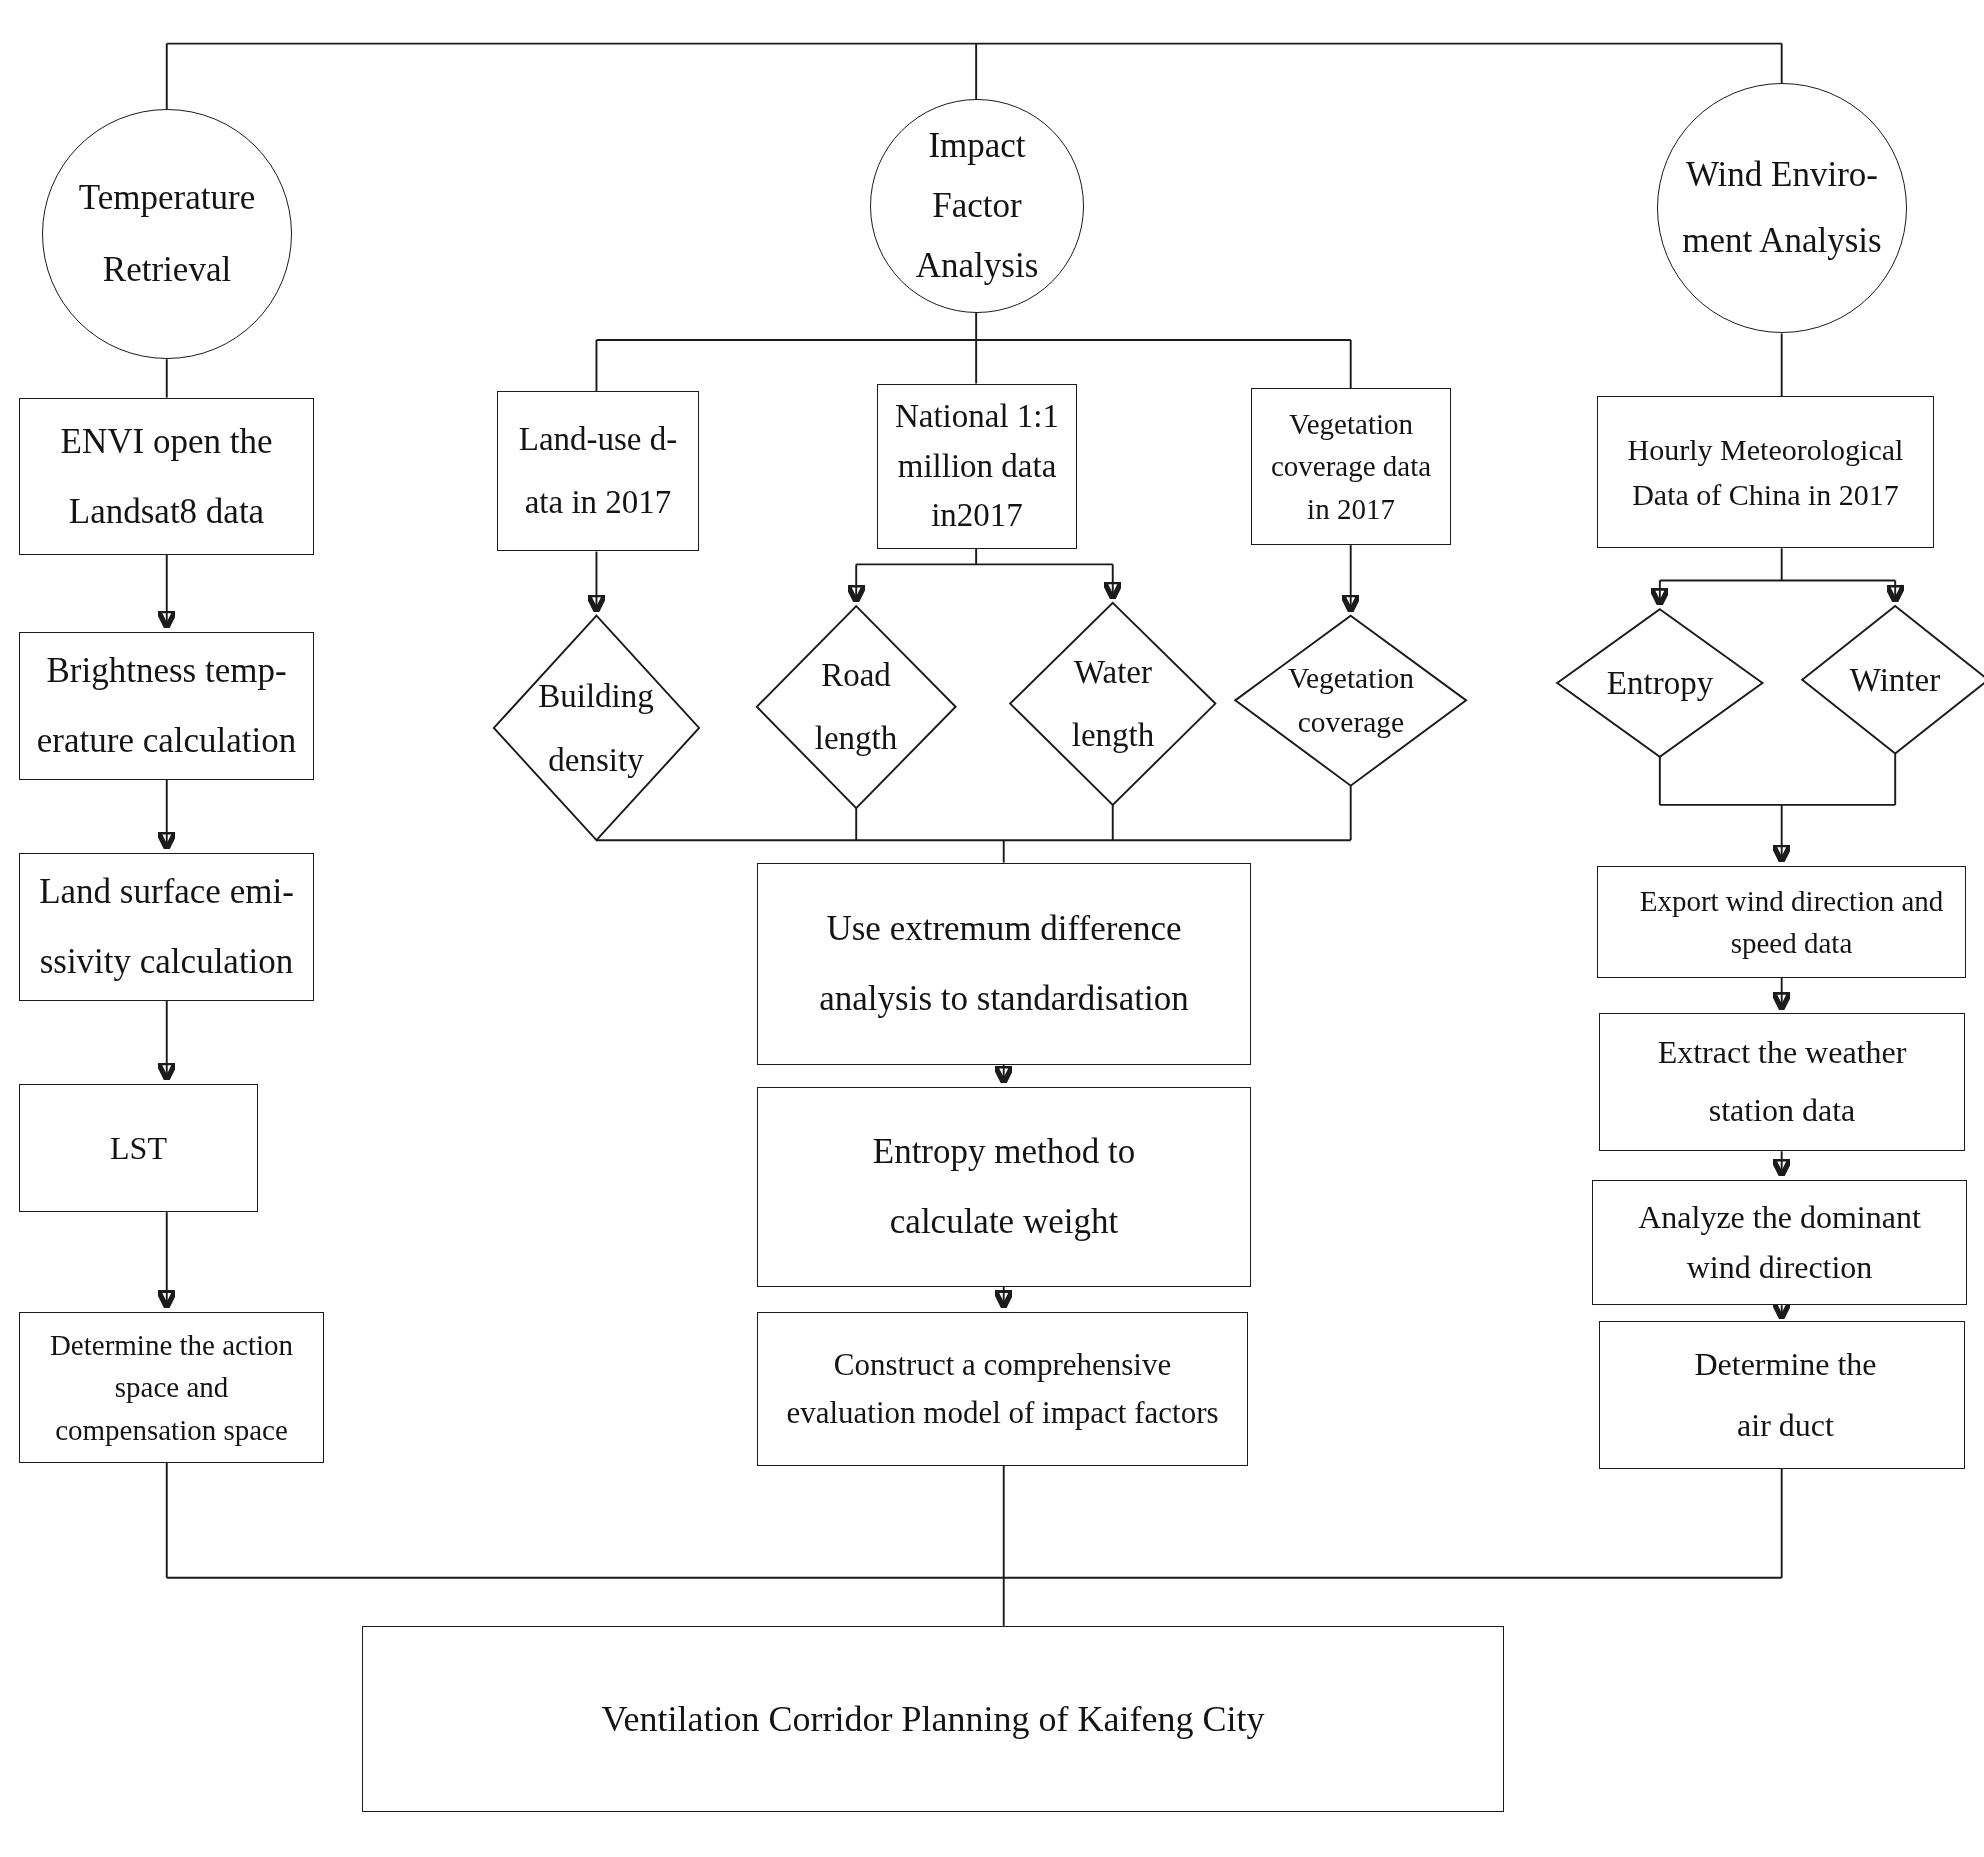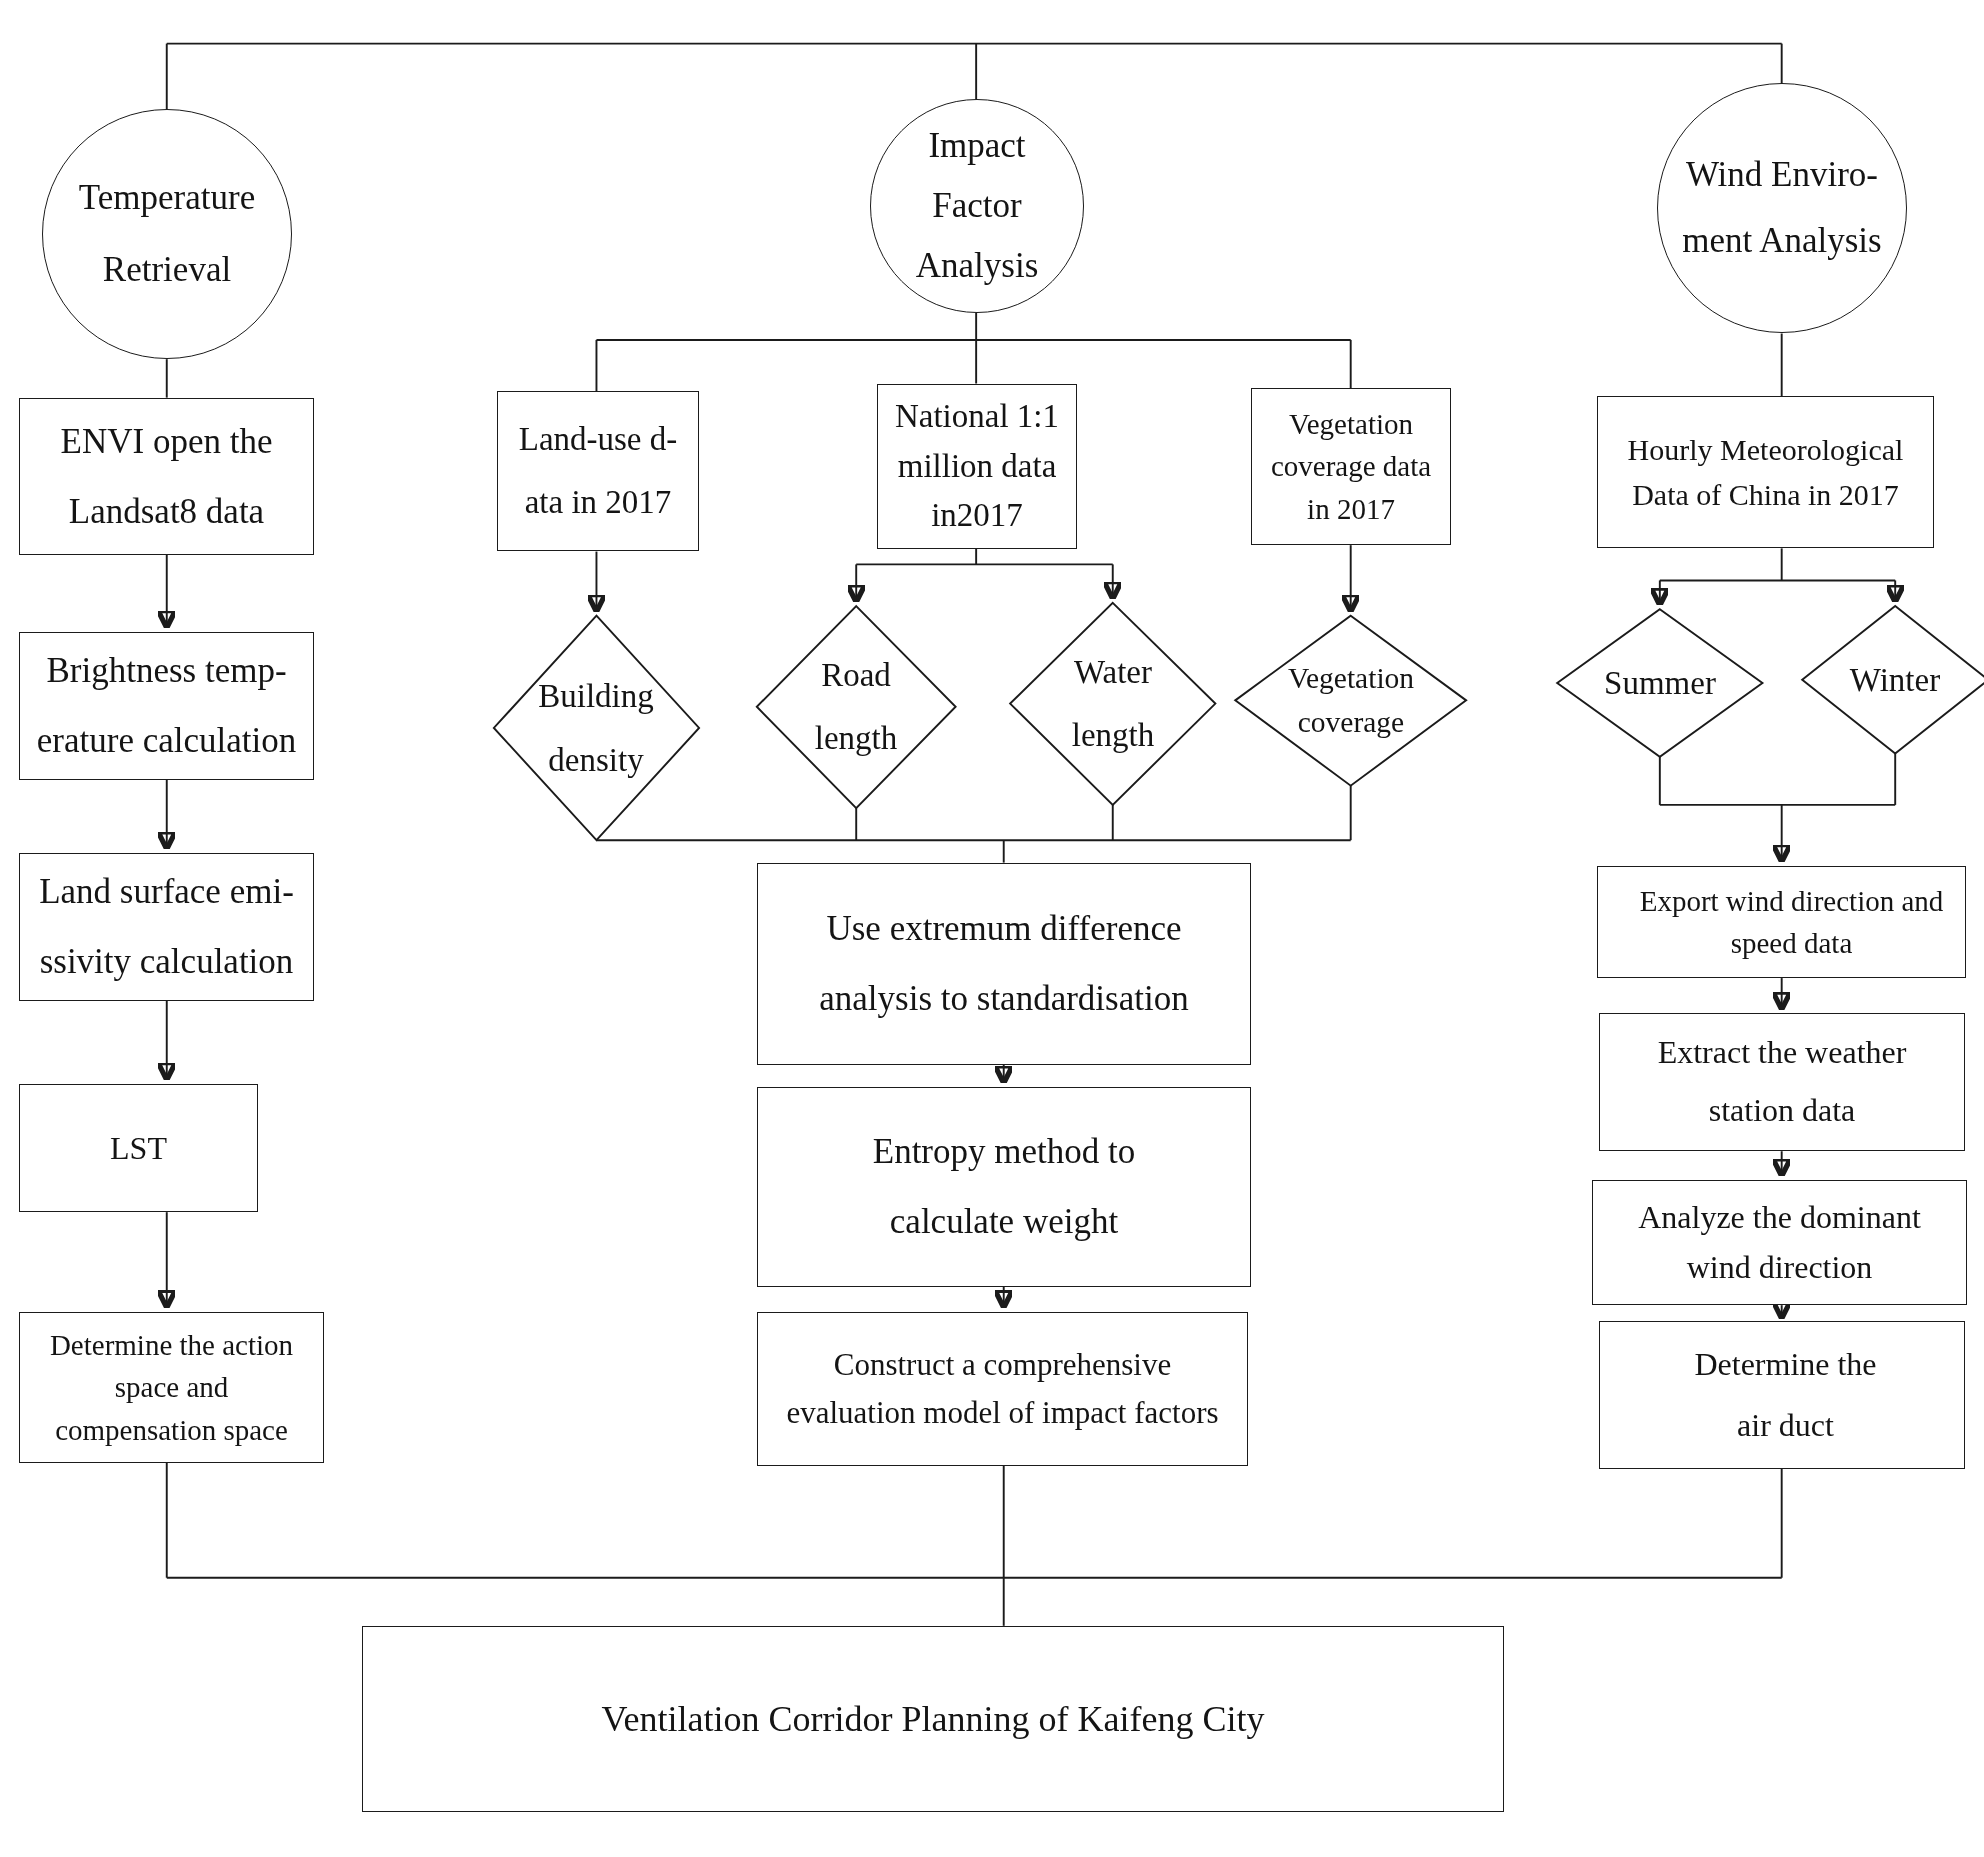--- a/index.html
+++ b/index.html
@@ -137,21 +137,21 @@
 in 2017</div>
 
   <div class="dtext" style="left:596px;top:728px;font-size:33px;line-height:1.95;">Building
 density</div>
   <div class="dtext" style="left:856px;top:707px;font-size:33px;line-height:1.9;">Road
 length</div>
   <div class="dtext" style="left:1113px;top:704px;font-size:33px;line-height:1.9;">Water
 length</div>
   <div class="dtext" style="left:1351px;top:700px;font-size:29.5px;line-height:1.5;">Vegetation
 coverage</div>
-  <div class="dtext" style="left:1660px;top:683px;font-size:33px;">Summer</div>
+  <div class="dtext" style="left:1660px;top:683px;font-size:33px;">Entropy</div>
   <div class="dtext" style="left:1895px;top:680px;font-size:33px;">Winter</div>
 
   <div class="node box" style="left:757px;top:863px;width:494px;height:202px;font-size:35px;line-height:2.0;">Use extremum difference
 analysis to standardisation</div>
   <div class="node box" style="left:757px;top:1087px;width:494px;height:200px;font-size:35px;line-height:2.0;">Entropy method to
 calculate weight</div>
   <div class="node box" style="left:757px;top:1312px;width:491px;height:154px;font-size:31px;line-height:1.55;">Construct a comprehensive
 evaluation model of impact factors</div>
 
   <div class="node box" style="left:1597px;top:396px;width:337px;height:152px;font-size:30px;line-height:1.5;">Hourly Meteorological

